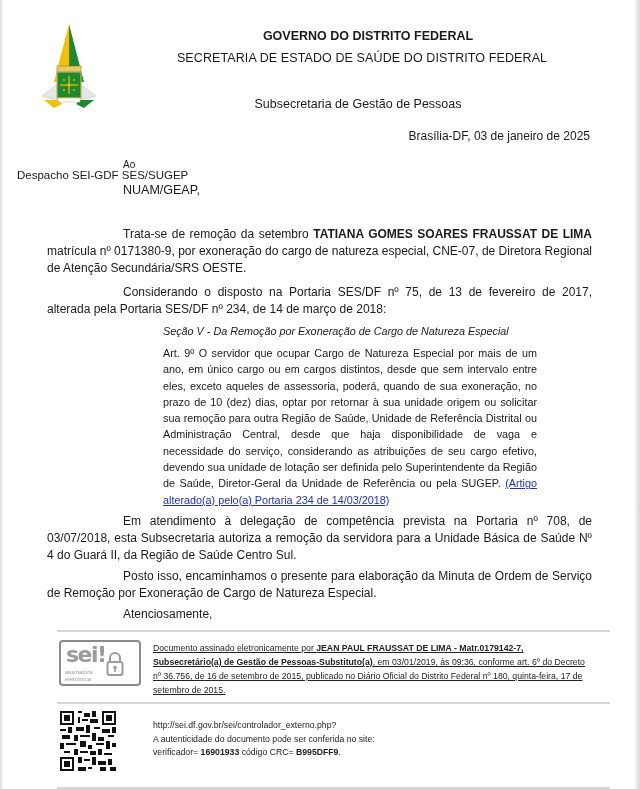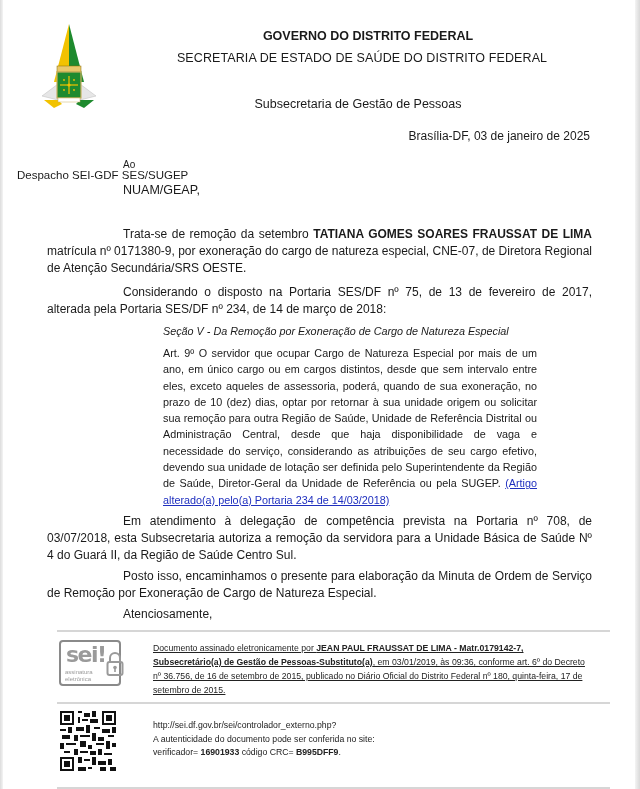--- a/index.html
+++ b/index.html
@@ -69,21 +69,21 @@
 
     .divider {
       position: absolute; left: 57px; width: 553px; height: 2px;
       background: #d6d6d6;
     }
     .d1 { top: 630px; }
     .d2 { top: 702px; }
     .d3 { top: 787px; }
 
     .sei-logo {
-      position: absolute; left: 59px; top: 640px; width: 62px; height: 46px;
+      position: absolute; left: 59px; top: 640px; width: 82px; height: 46px;
       border: 2px solid #8a8a8a; border-radius: 4px; box-sizing: border-box;
       background: #fff;
     }
     .sei-text {
       position: absolute; left: 5px; top: 0px;
       font-family: "DejaVu Sans", sans-serif; font-weight: bold;
       font-size: 22px; color: #9a9a9a; letter-spacing: -1.5px;
     }
     .sei-sub {
       position: absolute; left: 4px; top: 27px; font-size: 6px;

